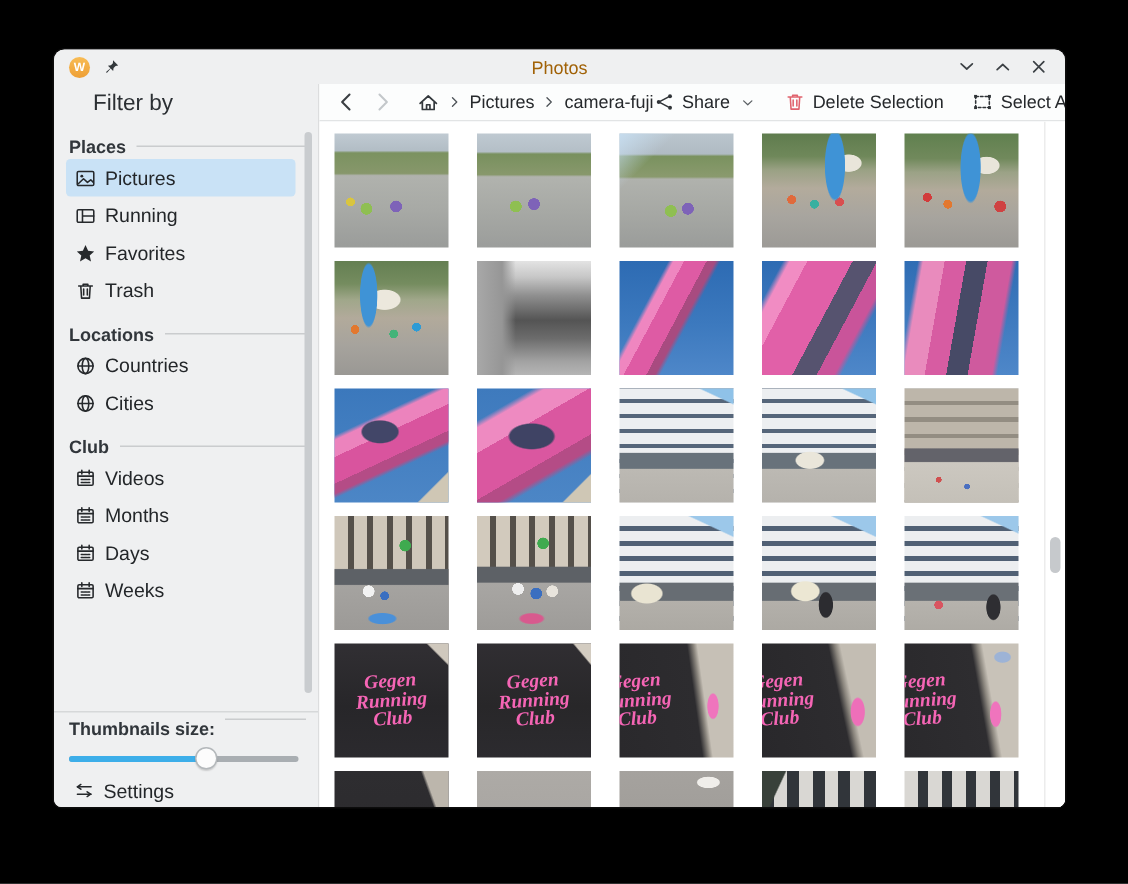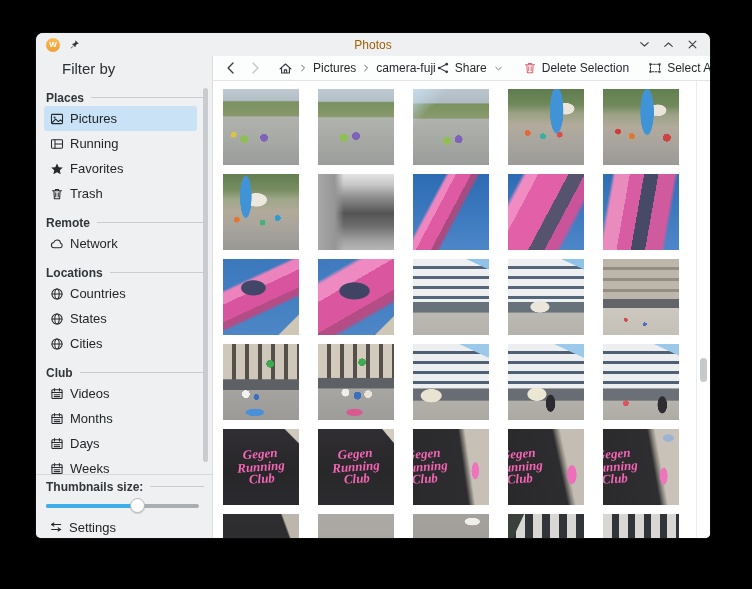--- a/index.html
+++ b/index.html
@@ -28,21 +28,21 @@
   .sb-section{margin-top:8px;}
   .sb-sec-header{display:flex;align-items:center;height:17px;padding:0 8px 0 10px;
                  font-size:12px;font-weight:bold;color:#31363b;}
   .hline{flex:1;height:1px;background:#caccce;margin-left:7px;}
   .sb-item{display:flex;align-items:center;height:25px;margin:0 15px 0 8px;padding-left:3px;
            border-radius:3px;font-size:13px;color:#232629;cursor:default;}
   .sb-item.selected{background:#c9e2f6;}
   .sb-icon{width:14px;height:14px;margin:0 6px 0 3px;color:#26292c;flex:0 0 auto;}
   .sb-scroll{position:absolute;top:7px;right:4px;width:5px;height:374px;border-radius:2.5px;background:#c9cccf;}
   .sb-bottom{flex:0 0 61px;border-top:1px solid #d6d8d9;padding:4px 8px 0 10px;}
-  .sb-bottom-header{display:flex;align-items:center;height:15px;font-size:12px;font-weight:bold;color:#31363b;}
+  .sb-bottom-header{display:flex;align-items:flex-start;height:15px;font-size:12px;font-weight:bold;color:#31363b;}
   .slider-row{position:relative;height:17px;margin-top:3px;}
   .slider-track{position:absolute;left:0;right:5px;top:7px;height:4px;border-radius:2px;background:#a9aeb2;}
   .slider-fill{position:absolute;left:0;top:0;height:4px;border-radius:2px;background:#3daee9;}
   .slider-handle{position:absolute;top:1px;width:15px;height:15px;margin-left:-8px;border-radius:50%;
                  background:#fcfcfc;border:1px solid #b4b8bb;box-shadow:0 1px 1px rgba(0,0,0,.15);}
   .settings-row{display:flex;align-items:center;height:22px;margin-top:2px;font-size:13px;color:#232629;}
   
   .toolbar{height:25px;background:#fcfdfd;border-bottom:1px solid #e2e4e5;display:flex;align-items:center;
            padding:0 10px 0 9px;flex:0 0 auto;}
   .nav-btn{width:18px;height:18px;color:#3a3e42;flex:0 0 auto;}
@@ -147,56 +147,32 @@
                 <span class="sb-icon">
                   <svg viewBox="0 0 16 16">
                     <path d="M2.8 4.2h10.4M6.2 4.2V2.8h3.6v1.4M4.4 4.2l.6 9.2h6l.6-9.2M6.6 6.5v4.5M9.4 6.5v4.5"></path>
                   </svg>
                 </span>
                 <span>Trash</span>
               </div>
             </div>
             <div class="sb-section">
               <div class="sb-sec-header">
-                <span>Remote</span>
-                <span class="hline"></span>
-              </div>
-              <div class="sb-item">
-                <span class="sb-icon">
-                  <svg viewBox="0 0 16 16">
-                    <path d="M4.8 12.2a3 3 0 0 1-.4-6A3.9 3.9 0 0 1 12 7.1a2.6 2.6 0 0 1-.4 5.1z"></path>
-                  </svg>
-                </span>
-                <span>Network</span>
-              </div>
-            </div>
-            <div class="sb-section">
-              <div class="sb-sec-header">
                 <span>Locations</span>
                 <span class="hline"></span>
               </div>
               <div class="sb-item">
                 <span class="sb-icon">
                   <svg viewBox="0 0 16 16">
                     <circle cx="8" cy="8" r="5.8"></circle>
                     <ellipse cx="8" cy="8" rx="2.5" ry="5.8"></ellipse>
                     <path d="M2.2 8h11.6"></path>
                   </svg>
                 </span>
                 <span>Countries</span>
-              </div>
-              <div class="sb-item">
-                <span class="sb-icon">
-                  <svg viewBox="0 0 16 16">
-                    <circle cx="8" cy="8" r="5.8"></circle>
-                    <ellipse cx="8" cy="8" rx="2.5" ry="5.8"></ellipse>
-                    <path d="M2.2 8h11.6"></path>
-                  </svg>
-                </span>
-                <span>States</span>
               </div>
               <div class="sb-item">
                 <span class="sb-icon">
                   <svg viewBox="0 0 16 16">
                     <circle cx="8" cy="8" r="5.8"></circle>
                     <ellipse cx="8" cy="8" rx="2.5" ry="5.8"></ellipse>
                     <path d="M2.2 8h11.6"></path>
                   </svg>
                 </span>
                 <span>Cities</span>

